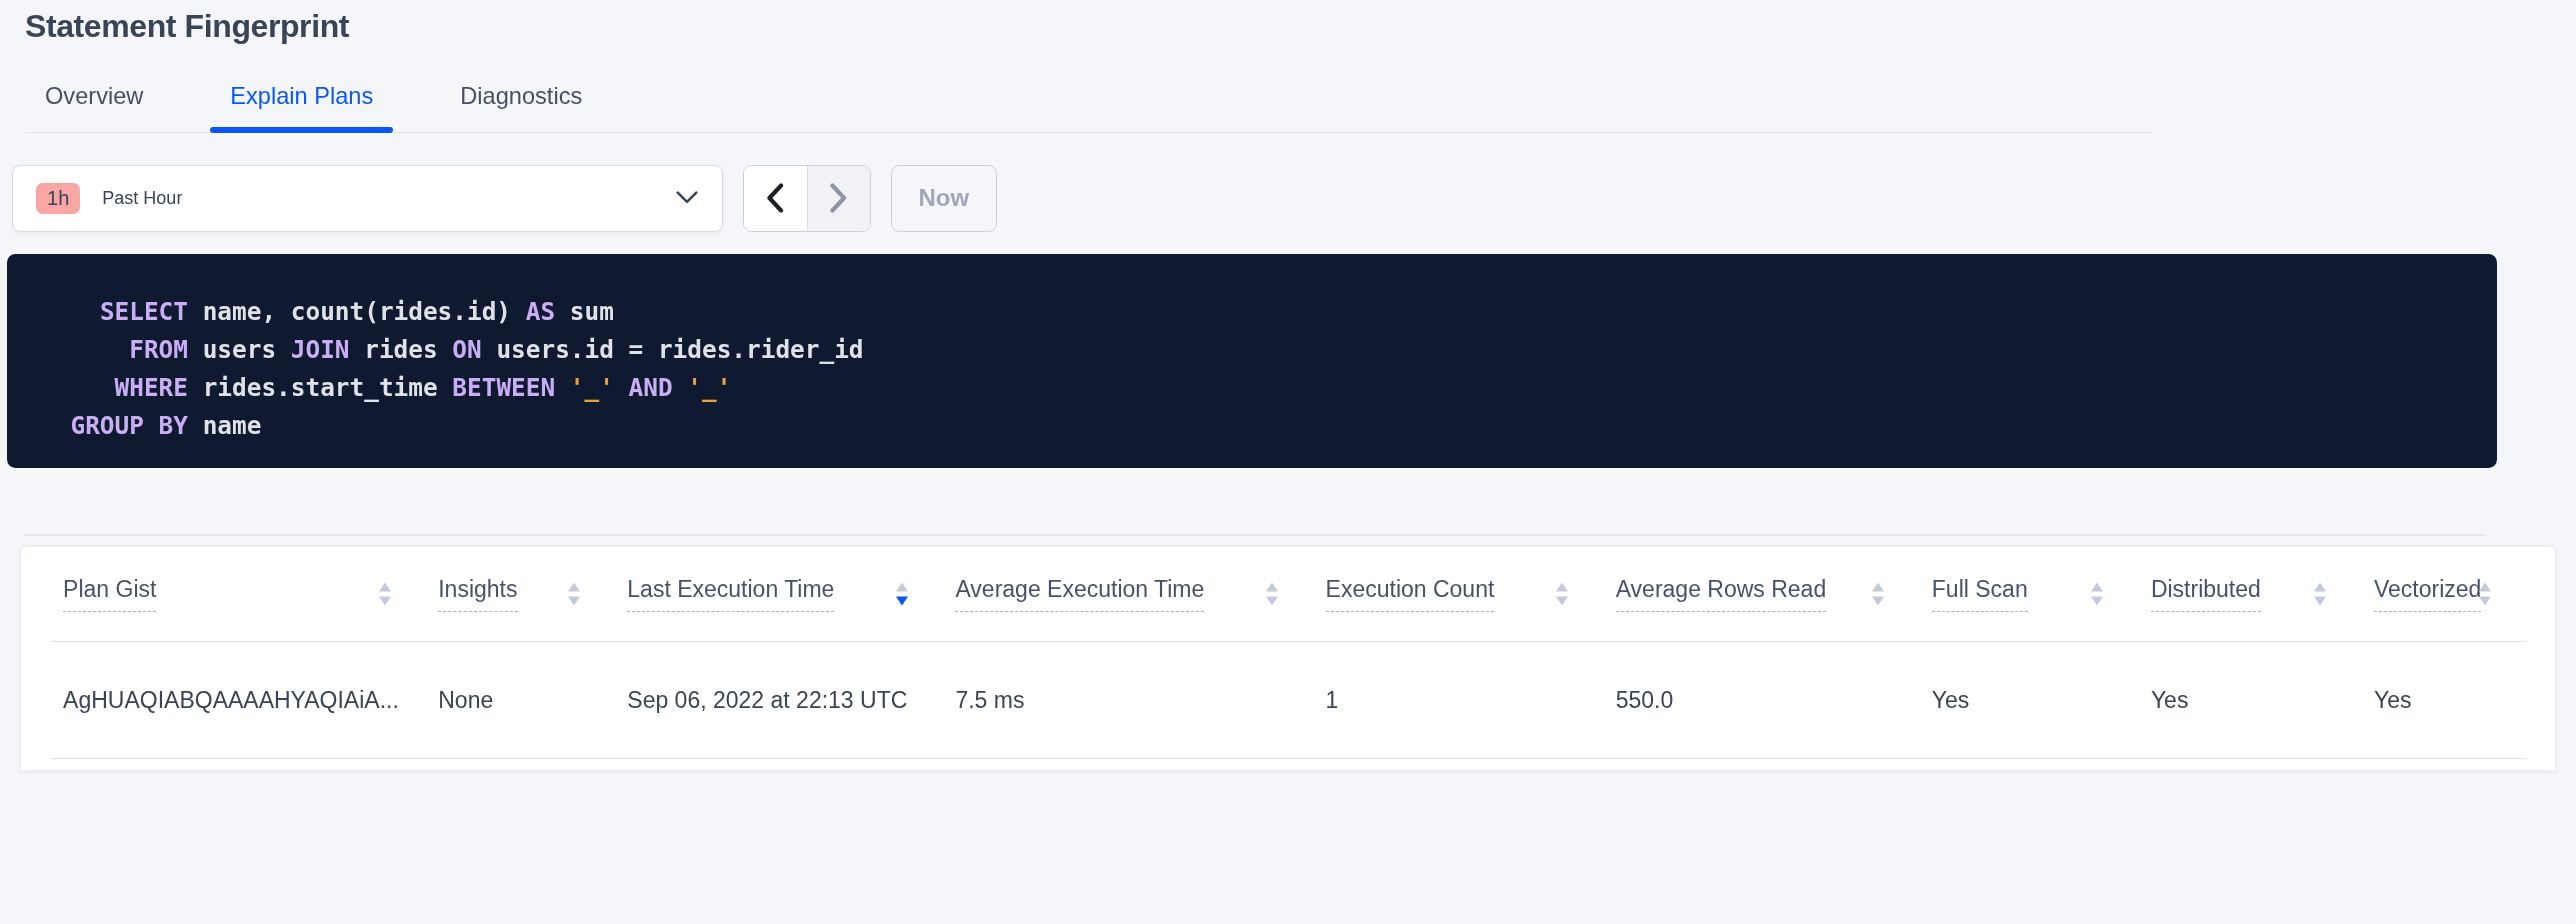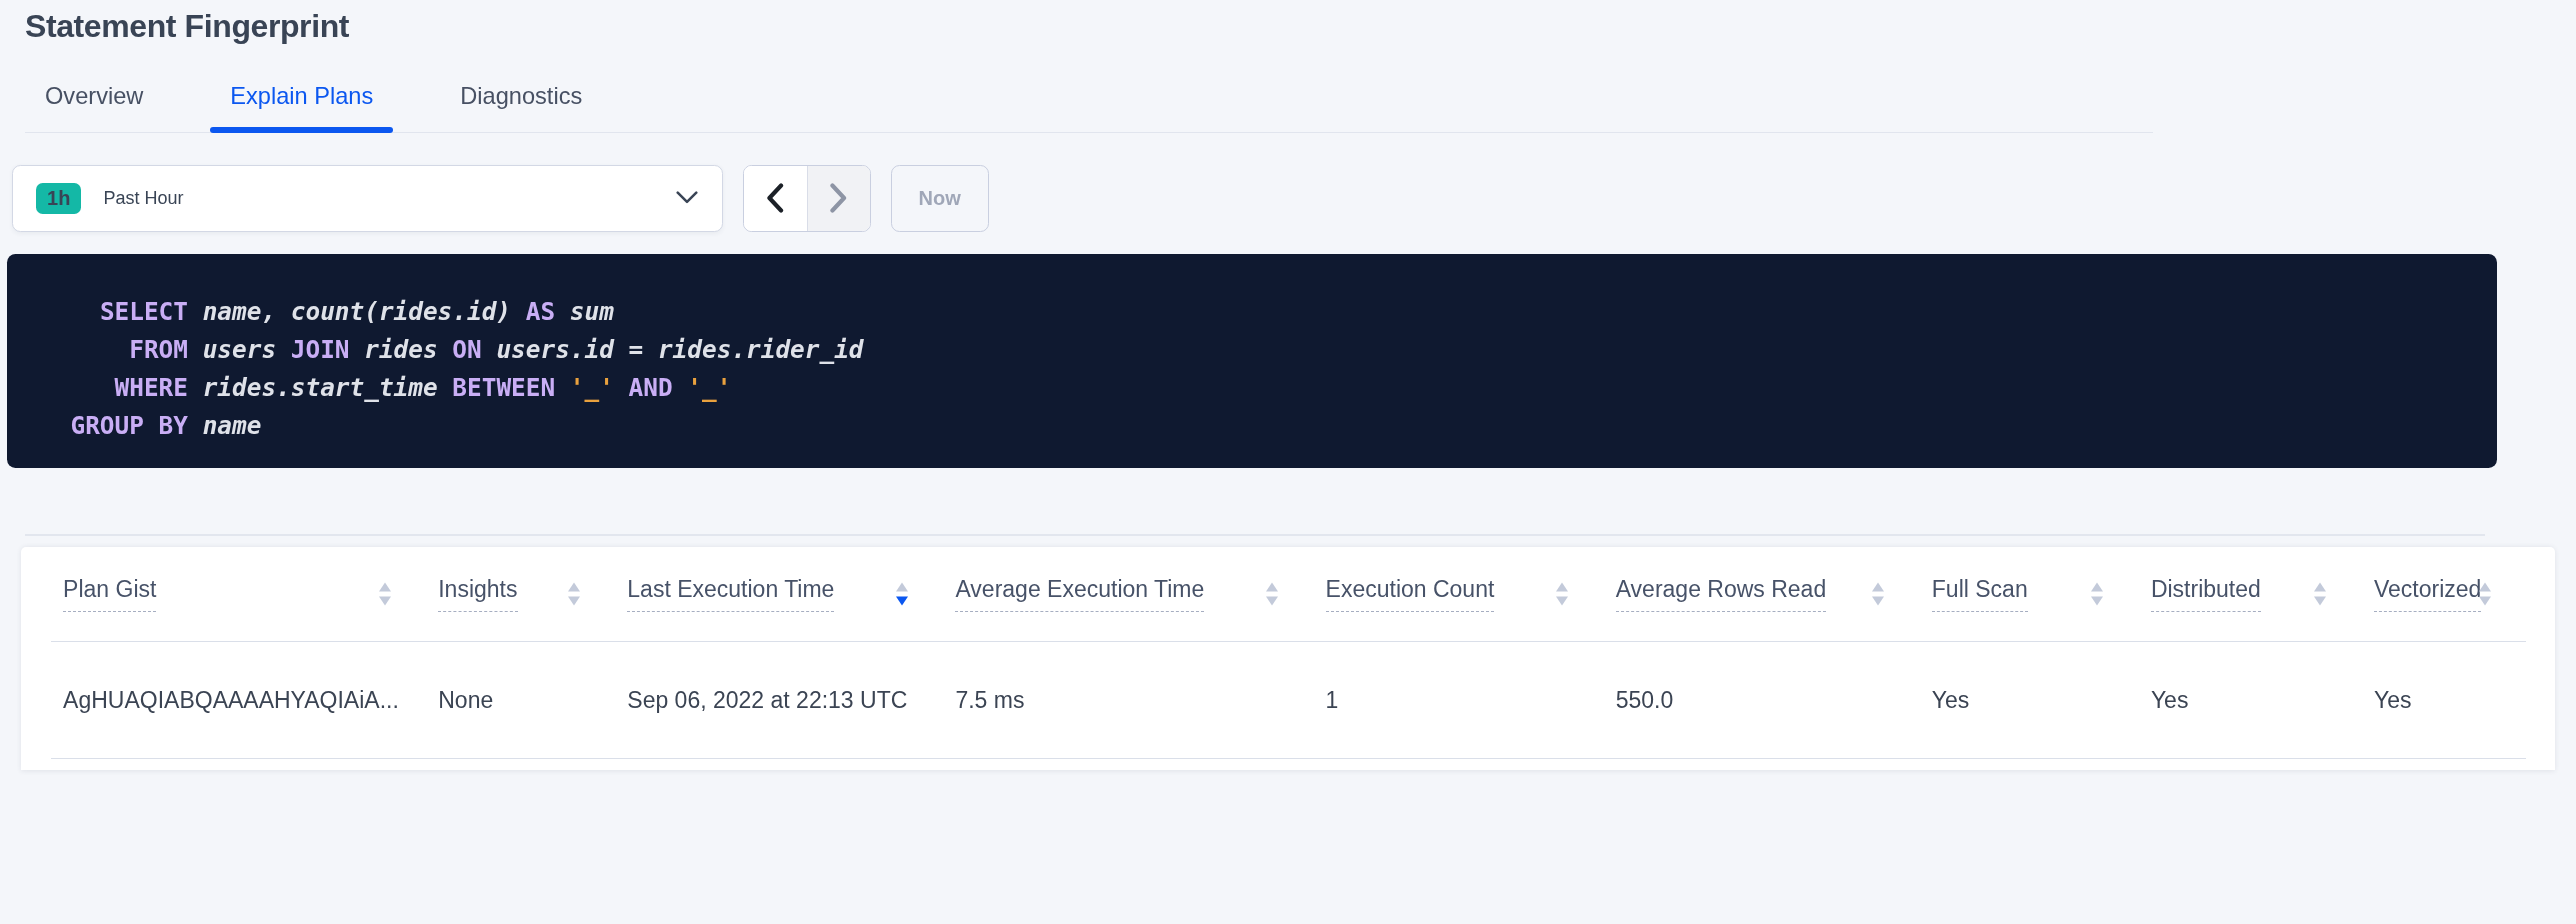--- a/index.html
+++ b/index.html
@@ -52,44 +52,44 @@
     width: 711px; height: 67px;
     background: #ffffff;
     border: 1.7px solid #d3d8e5;
     border-radius: 8.4px;
     display: flex; align-items: center;
     padding: 0 23.6px;
     box-shadow: 0 1.7px 4.2px rgba(57,68,85,0.06);
     cursor: pointer;
   }
   .time-badge {
-    background: #14b8a6; border-radius: 6.7px;
+    background: #fca5a5; border-radius: 6.7px;
     padding: 4px 11px;
-    font-size: 20px; font-weight: 700; color: #394455;
+    font-size: 20px; font-weight: 400; color: #394455;
   }
   .time-label { margin-left: 22px; font-size: 18px; color: #394455; flex: 1; }
   .arrow-group {
     display: flex; height: 67px;
     border: 1.7px solid #c9cfe0; border-radius: 8.4px;
     overflow: hidden; background: #ffffff;
   }
   .arrow-btn {
     width: 63px; height: 100%;
     display: flex; align-items: center; justify-content: center;
     background: #ffffff; border: none; padding: 0; cursor: pointer;
   }
   .arrow-btn.next {
     background: #f1f2f5; border-left: 1.7px solid #d9dde8; cursor: default;
   }
   .now-btn {
     height: 67px; padding: 0 27px;
     border: 1.7px solid #c9cfe0; border-radius: 8.4px;
     background: transparent;
     font-family: "Liberation Sans", sans-serif;
-    font-size: 20px; font-weight: 700; color: #a0a7b8;
+    font-size: 24px; font-weight: 700; color: #a0a7b8;
     cursor: default;
   }
 
   
   .summary { margin: 51px 0 0 0; font-size: 23px; line-height: 29px; color: #3c4454; }
   .summary b { font-weight: 700; }
 
   
   .sql-box {
     margin: 22px 0 0 -18.5px;
@@ -98,21 +98,21 @@
     border-radius: 8.4px;
     padding: 39px 34px 23.6px 64px;
   }
   .sql-line {
     font-family: "DejaVu Sans Mono", "Liberation Mono", monospace;
     font-size: 24.4px; line-height: 38px;
     font-weight: 700;
     white-space: pre;
     color: #dfe2e9;
   }
-  .tok-plain { color: #dfe2e9; font-style: italic; }
+  .tok-plain { color: #dfe2e9; }
   .tok-keyword { color: #c9aef5; }
   .tok-string { color: #e9a13e; }
 
   .pre-card-divider { margin-top: 66px; width: 2460px; height: 1.7px; background: #e2e6ee; }
 
   
   .card {
     margin: 11px 0 0 21px;
     width: 2534px; height: 223px;
     background: #ffffff;

